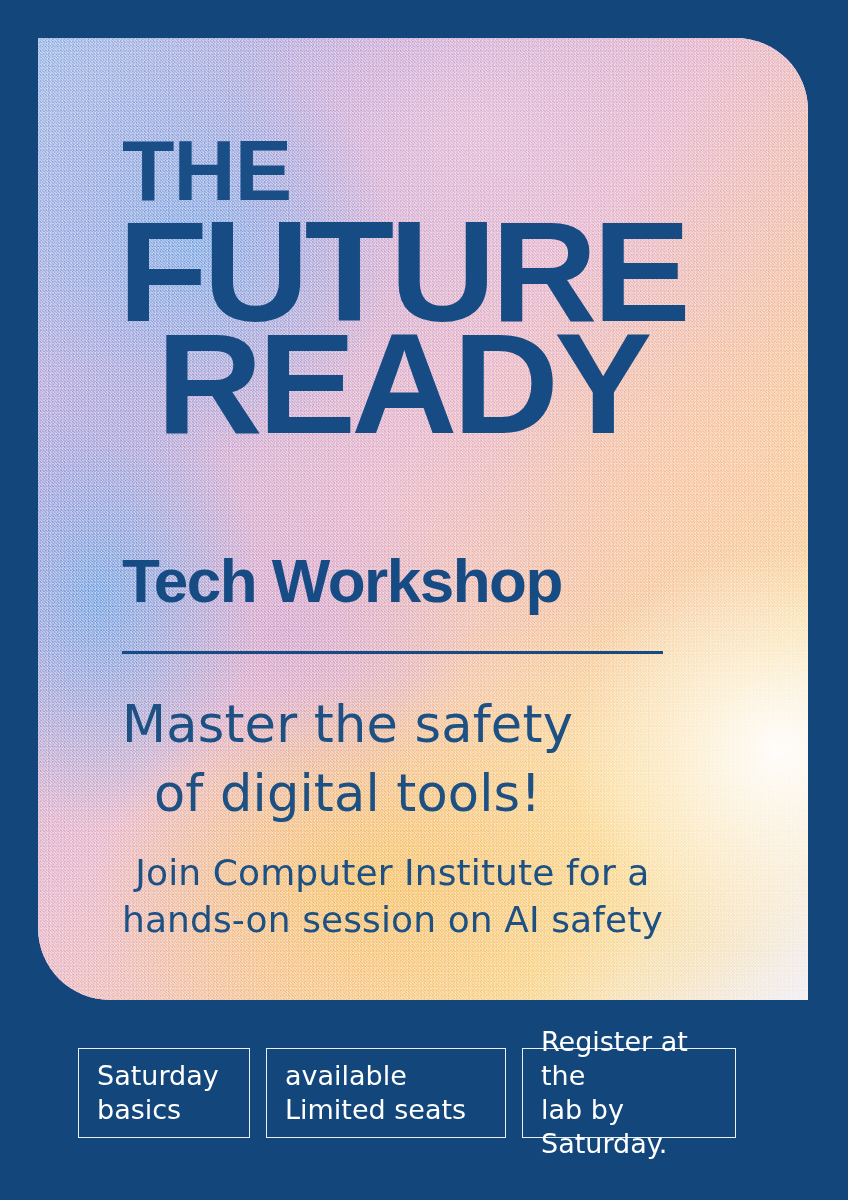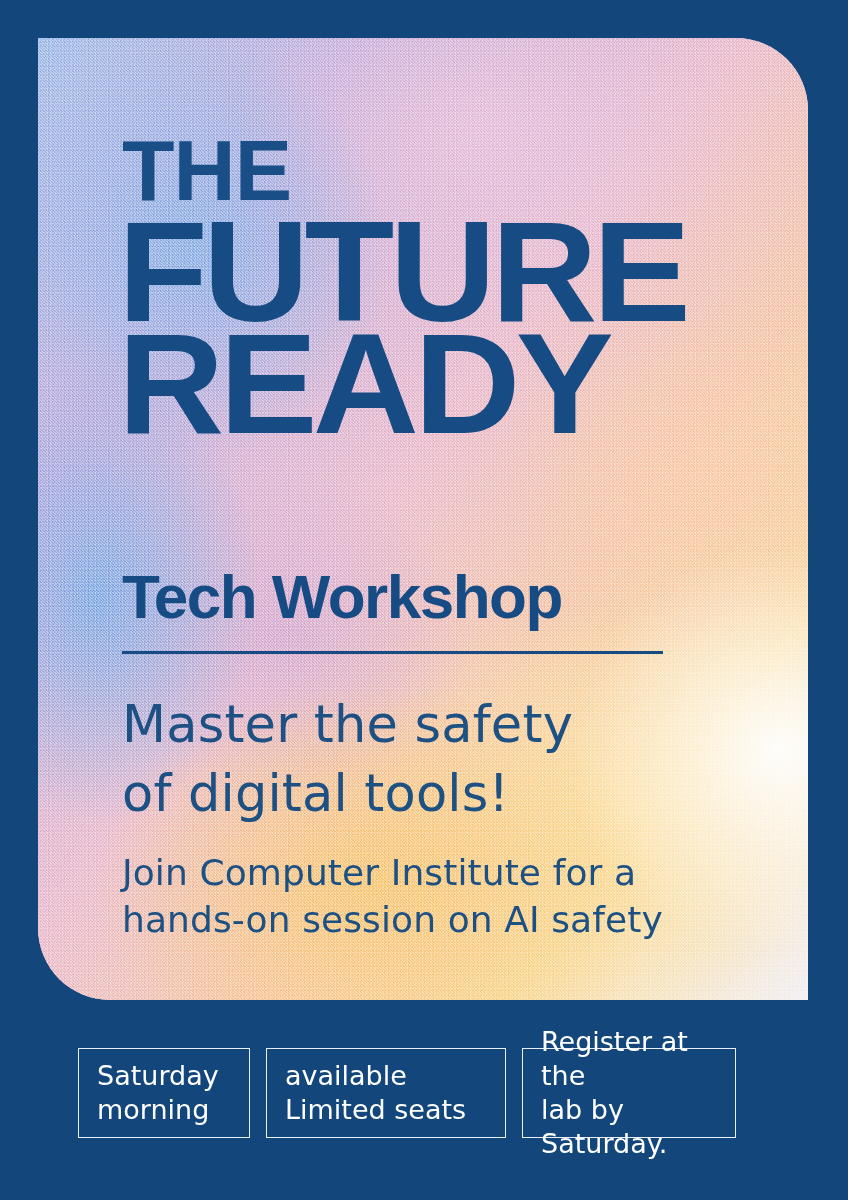--- a/index.html
+++ b/index.html
@@ -64,20 +64,21 @@
       repeating-conic-gradient(from 57deg at 78% 69%, rgba(255,255,255,0.8) 0deg 22deg, rgba(0,0,0,0.7) 22deg 44deg);
     background-size: 5px 5px, 7px 7px;
   }
 
   
   .content {
     position: absolute;
     inset: 0;
     padding: 8px 46px;
     color: #13477C;
+    text-align: center;
   }
 
   .kicker {
     position: absolute;
     left: 84px;
     top: 96px;
     font-size: 86px;
     line-height: 0.84;
     font-weight: 700;
     letter-spacing: -1px;
@@ -101,21 +102,20 @@
 
   .subtitle {
     position: absolute;
     left: 84px;
     top: 512px;
     font-size: 62px;
     line-height: 1;
     font-weight: 700;
     letter-spacing: -1.5px;
     color: #174b84;
-    margin-top: 16px;
   }
 
   .rule {
     position: absolute;
     left: 84px;
     top: 613px;
     width: 541px;
     height: 3px;
     background: #174b84;
   }
@@ -207,21 +207,21 @@
         <span>hands-on session on AI safety</span>
       </div>
 
     </div>
   </div>
 
   <div class="info-row">
     <div class="info-box b1">
       <div>
         <span>Saturday</span>
-        <span>morning</span>
+        <span>basics</span>
       </div>
     </div>
     <div class="info-box b2">
       <div>
         <span>available</span>
         <span>Limited seats</span>
       </div>
     </div>
     <div class="info-box b3">
       <div>

